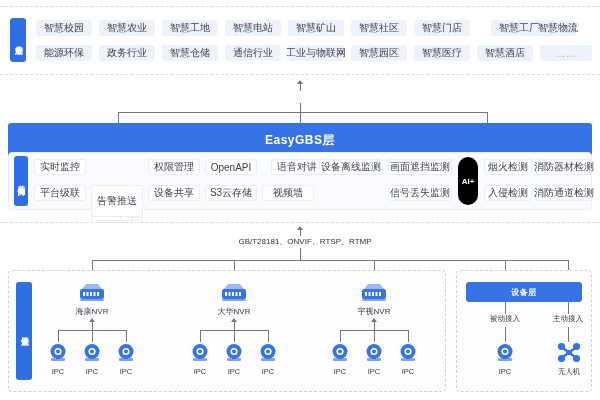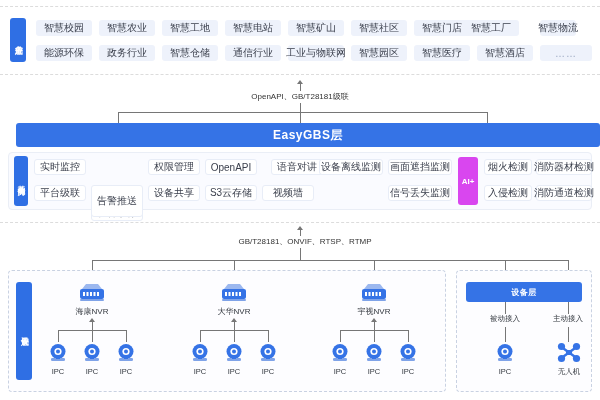--- a/index.html
+++ b/index.html
@@ -78,22 +78,22 @@
     align-items:center;
     justify-content:center;
     font-size:12px;
     font-weight:700;
     letter-spacing:.5px;
   }
   .bluebar.small{font-size:8px;font-weight:600;}
 
   .aibox{
     position:absolute;
-    background:#d946ef;
-    border-radius:3px;
+    background:#000000;
+    border-radius:10px;
     color:#fff;
     display:flex;align-items:center;justify-content:center;
     font-size:8px;font-weight:700;
   }
 
   
   .ln{position:absolute;background:#767676;}
   .lnv{width:1px;}
   .lnh{height:1px;}
 
@@ -139,45 +139,44 @@
 
   <div class="vbar" style="left:10px;top:18px;width:16px;height:44px;">业务层</div>
 
   <div class="tag" style="left:36px;top:20px;width:56px;height:16px;">智慧校园</div>
   <div class="tag" style="left:99px;top:20px;width:56px;height:16px;">智慧农业</div>
   <div class="tag" style="left:162px;top:20px;width:56px;height:16px;">智慧工地</div>
   <div class="tag" style="left:225px;top:20px;width:56px;height:16px;">智慧电站</div>
   <div class="tag" style="left:288px;top:20px;width:56px;height:16px;">智慧矿山</div>
   <div class="tag" style="left:351px;top:20px;width:56px;height:16px;">智慧社区</div>
   <div class="tag" style="left:414px;top:20px;width:56px;height:16px;">智慧门店</div>
-  <div class="tag" style="left:463px;top:20px;width:56px;height:16px;">智慧工厂</div>
+  <div class="tag" style="left:491px;top:20px;width:56px;height:16px;">智慧工厂</div>
   <div class="tag" style="left:540px;top:20px;width:36px;height:16px;">智慧物流</div>
 
   <div class="tag" style="left:36px;top:45px;width:56px;height:16px;">能源环保</div>
   <div class="tag" style="left:99px;top:45px;width:56px;height:16px;">政务行业</div>
   <div class="tag" style="left:162px;top:45px;width:56px;height:16px;">智慧仓储</div>
   <div class="tag" style="left:225px;top:45px;width:56px;height:16px;">通信行业</div>
   <div class="tag" style="left:288px;top:45px;width:56px;height:16px;">工业与物联网</div>
   <div class="tag" style="left:351px;top:45px;width:56px;height:16px;">智慧园区</div>
   <div class="tag" style="left:414px;top:45px;width:56px;height:16px;">智慧医疗</div>
   <div class="tag" style="left:477px;top:45px;width:56px;height:16px;">智慧酒店</div>
   <div class="tag dots" style="left:540px;top:45px;width:52px;height:16px;">……</div>
 
   <div class="dashsep" style="top:74px;"></div>
 
-  <div class="conn-label" style="left:190px;top:91px;width:220px;">OpenAPI、GB/T28181级联</div>
 
   <div class="arrow-up" style="left:297px;top:80px;"></div>
   <div class="ln lnv" style="left:300px;top:84px;height:7px;"></div>
   <div class="ln lnv" style="left:300px;top:103px;height:20px;"></div>
   <div class="ln lnh" style="left:118px;top:112px;width:370px;"></div>
   <div class="ln lnv" style="left:118px;top:112px;height:11px;"></div>
   <div class="ln lnv" style="left:487px;top:112px;height:11px;"></div>
 
-  <div class="bluebar" style="left:16px;top:123px;width:584px;height:24px;text-align:center;">EasyGBS层</div>
+  <div class="bluebar" style="left:8px;top:123px;width:584px;height:35px;text-align:center;">EasyGBS层</div>
 
   <div class="panel" style="left:8px;top:152px;width:584px;height:58px;border-style:solid;border-color:#eaeef6;background:#fafbff;"></div>
 
   <div class="vbar" style="left:14px;top:156px;width:14px;height:50px;font-size:7.5px;">基础能力</div>
 
   <div class="tag-white" style="left:34px;top:159px;width:52px;height:16px;">实时监控</div>
   <div class="tag-white" style="left:91px;top:159px;width:52px;height:16px;margin-top:46px;">设备录像</div>
   <div class="tag-white" style="left:148px;top:159px;width:52px;height:16px;">权限管理</div>
   <div class="tag-white" style="left:205px;top:159px;width:52px;height:16px;">OpenAPI</div>
   <div class="tag-white" style="left:262px;top:159px;width:52px;height:16px;margin-left:9px;">语音对讲</div>

